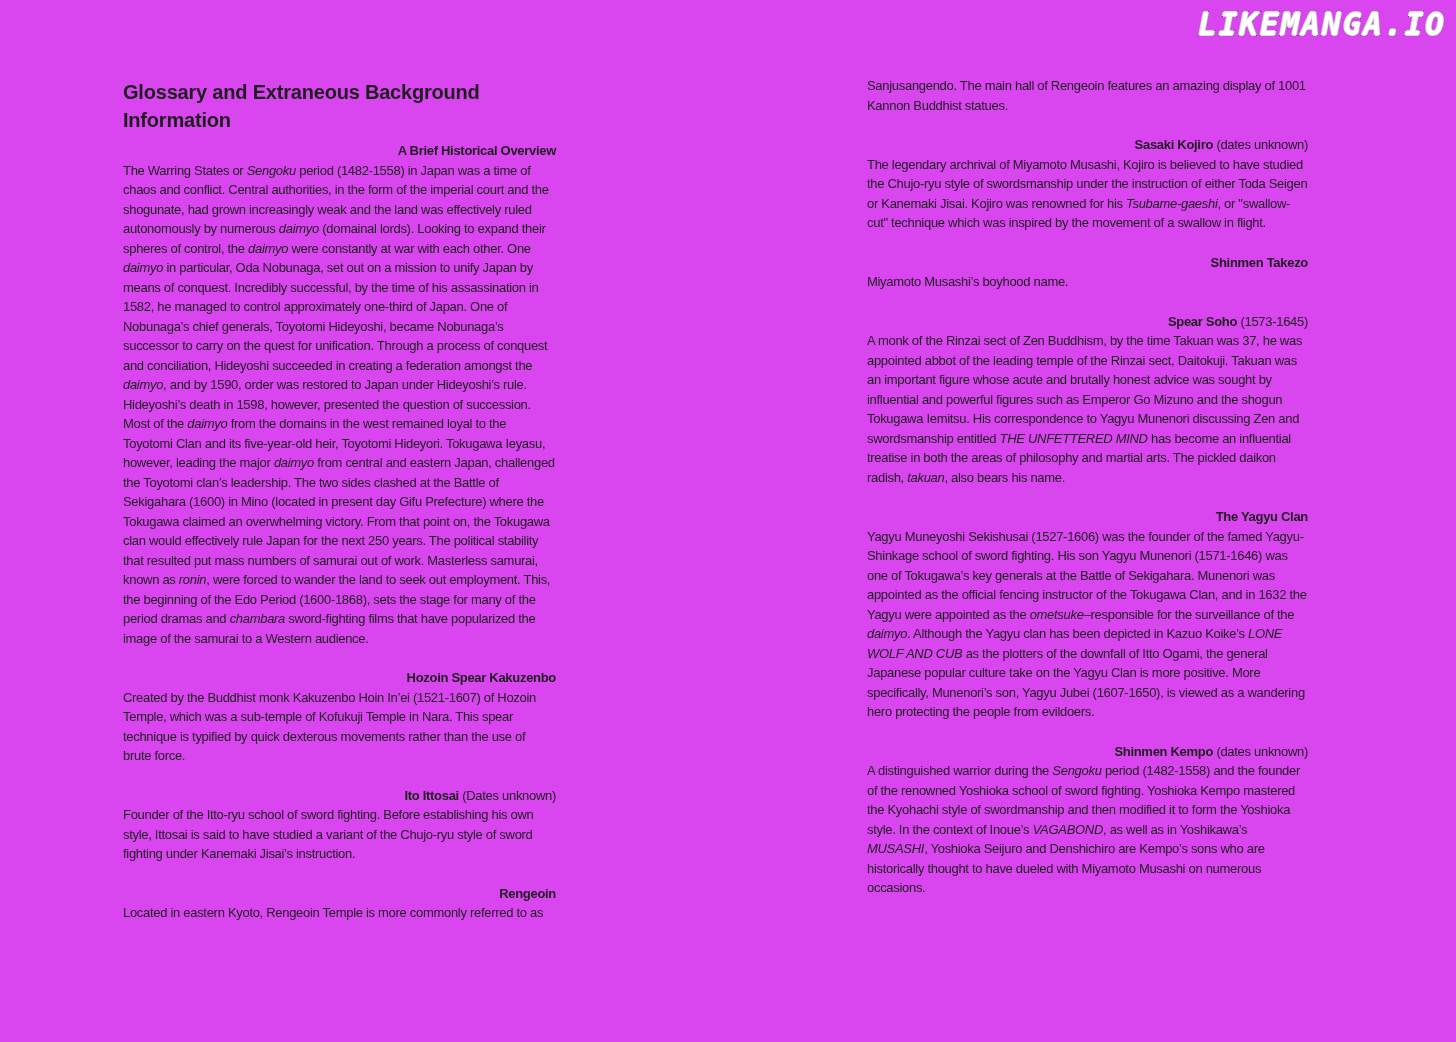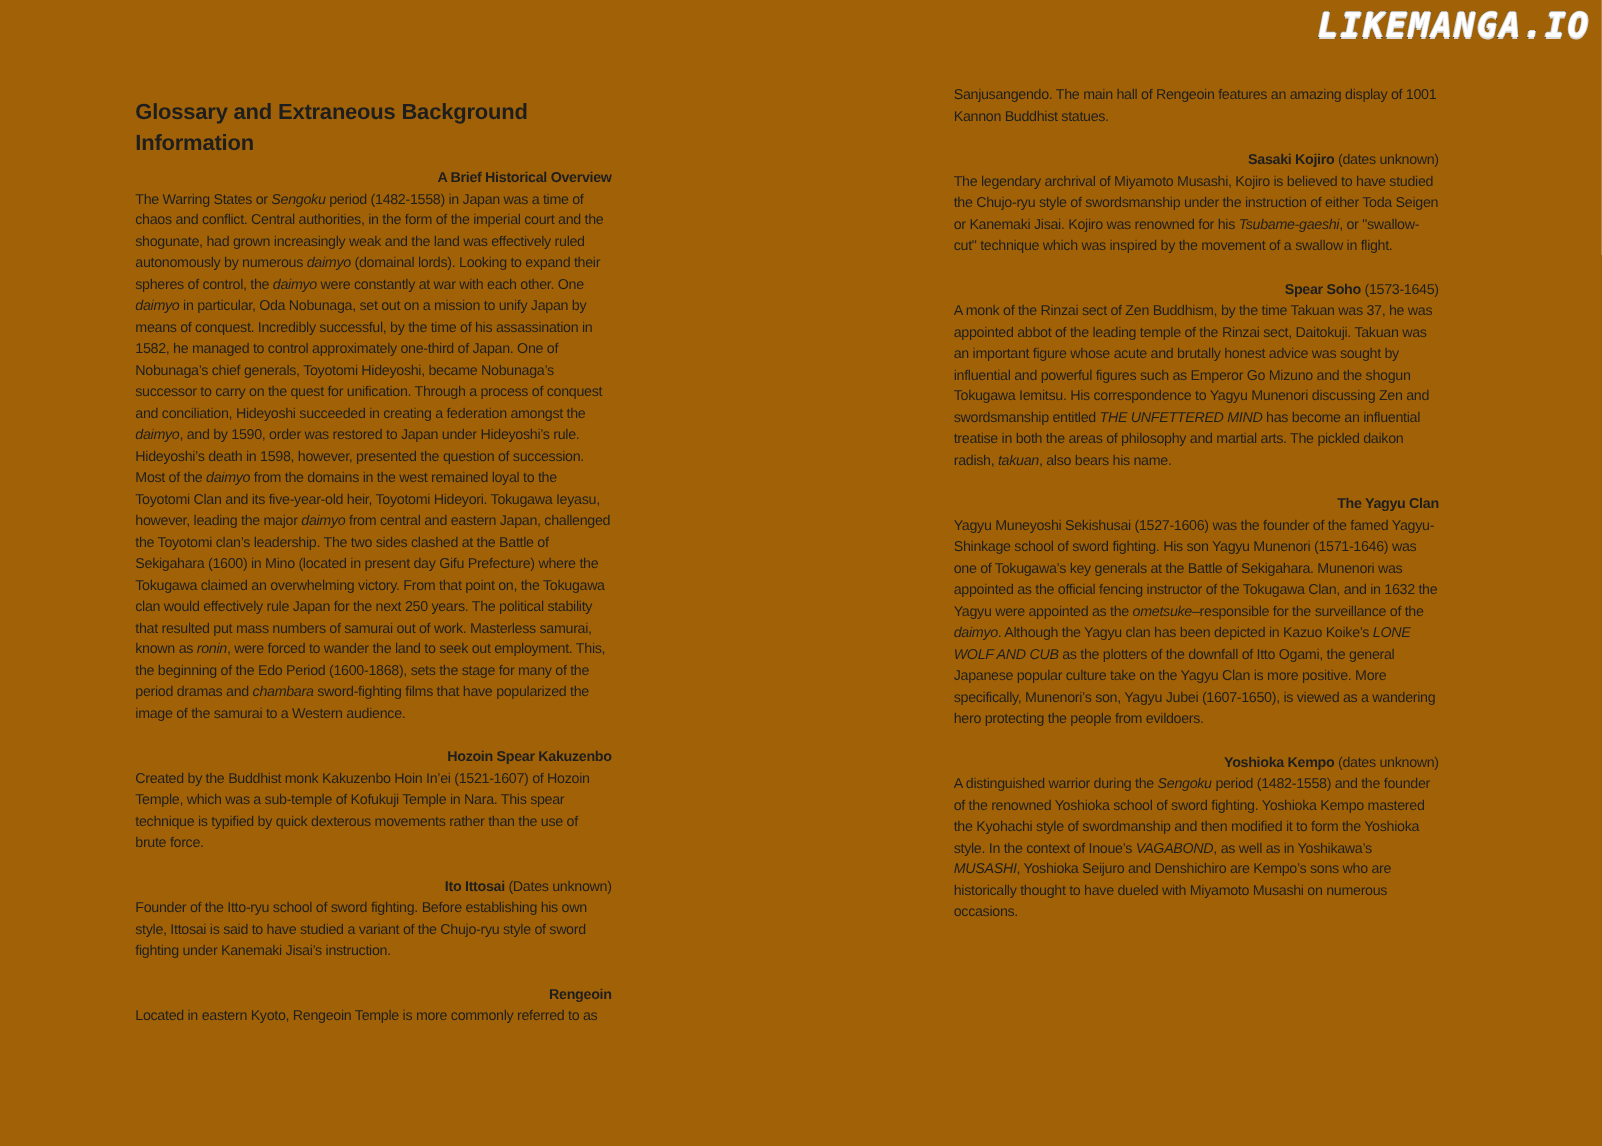--- a/index.html
+++ b/index.html
@@ -4,21 +4,21 @@
 <style>
   html, body { margin: 0; padding: 0; }
   body {
     width: 1456px; height: 1042px;
     background: #ffffff;
     font-family: "Liberation Sans", sans-serif;
   }
   .page {
     position: relative;
     width: 1456px; height: 1042px;
-    background: #a16207;
+    background: #d946ef;
     overflow: hidden;
   }
   .logo {
     position: absolute;
     top: 6px; right: 10px;
     font-family: "DejaVu Sans Mono", monospace;
     font-weight: bold;
     font-style: oblique;
     font-size: 31px;
     letter-spacing: 2px;
@@ -34,21 +34,21 @@
     position: absolute;
     color: #1e1e1e;
   }
   .col-left  { left: 123px; top: 72px; width: 433px; }
   .col-right { left: 867px; top: 76px; width: 441px; }
   .title {
     font-size: 20px;
     line-height: 28px;
     font-weight: 700;
     letter-spacing: -0.2px;
-    margin: 16px 0 7px 0;
+    margin: 6px 0 7px 0;
   }
   .section { margin-top: 20px; }
   .section.first { margin-top: 0; }
   .sec-h {
     font-size: 13px;
     line-height: 19.5px;
     letter-spacing: -0.3px;
     font-weight: 700;
     margin: 0;
     text-align: right;
@@ -94,30 +94,34 @@
   </div>
 
   <div class="col col-right">
     <p class="body-text">Sanjusangendo. The main hall of Rengeoin features an amazing display of 1001 Kannon Buddhist statues.</p>
 
     <div class="section">
       <p class="sec-h"><span>Sasaki Kojiro</span><span class="suffix"> (dates unknown)</span></p>
       <p class="body-text">The legendary archrival of Miyamoto Musashi, Kojiro is believed to have studied the Chujo-ryu style of swordsmanship under the instruction of either Toda Seigen or Kanemaki Jisai. Kojiro was renowned for his <em>Tsubame-gaeshi</em>, or "swallow-cut" technique which was inspired by the movement of a swallow in flight.</p>
     </div>
 
+    <div class="section">
+      <p class="sec-h"><span>Shinmen Takezo</span><span class="suffix"></span></p>
+      <p class="body-text">Miyamoto Musashi’s boyhood name.</p>
+    </div>
 
     <div class="section">
       <p class="sec-h"><span>Spear Soho</span><span class="suffix"> (1573-1645)</span></p>
       <p class="body-text">A monk of the Rinzai sect of Zen Buddhism, by the time Takuan was 37, he was appointed abbot of the leading temple of the Rinzai sect, Daitokuji. Takuan was an important figure whose acute and brutally honest advice was sought by influential and powerful figures such as Emperor Go Mizuno and the shogun Tokugawa Iemitsu. His correspondence to Yagyu Munenori discussing Zen and swordsmanship entitled <em>THE UNFETTERED MIND</em> has become an influential treatise in both the areas of philosophy and martial arts. The pickled daikon radish, <em>takuan</em>, also bears his name.</p>
     </div>
 
     <div class="section">
       <p class="sec-h"><span>The Yagyu Clan</span><span class="suffix"></span></p>
       <p class="body-text">Yagyu Muneyoshi Sekishusai (1527-1606) was the founder of the famed Yagyu-Shinkage school of sword fighting. His son Yagyu Munenori (1571-1646) was one of Tokugawa’s key generals at the Battle of Sekigahara. Munenori was appointed as the official fencing instructor of the Tokugawa Clan, and in 1632 the Yagyu were appointed as the <em>ometsuke</em>–responsible for the surveillance of the <em>daimyo</em>. Although the Yagyu clan has been depicted in Kazuo Koike’s <em>LONE WOLF AND CUB</em> as the plotters of the downfall of Itto Ogami, the general Japanese popular culture take on the Yagyu Clan is more positive. More specifically, Munenori’s son, Yagyu Jubei (1607-1650), is viewed as a wandering hero protecting the people from evildoers.</p>
     </div>
 
     <div class="section">
-      <p class="sec-h"><span>Yoshioka Kempo</span><span class="suffix"> (dates unknown)</span></p>
+      <p class="sec-h"><span>Shinmen Kempo</span><span class="suffix"> (dates unknown)</span></p>
       <p class="body-text">A distinguished warrior during the <em>Sengoku</em> period (1482-1558) and the founder of the renowned Yoshioka school of sword fighting. Yoshioka Kempo mastered the Kyohachi style of swordmanship and then modified it to form the Yoshioka style. In the context of Inoue’s <em>VAGABOND</em>, as well as in Yoshikawa’s <em>MUSASHI</em>, Yoshioka Seijuro and Denshichiro are Kempo’s sons who are historically thought to have dueled with Miyamoto Musashi on numerous occasions.</p>
     </div>
   </div>
 
 </div>
 
 </body></html>

